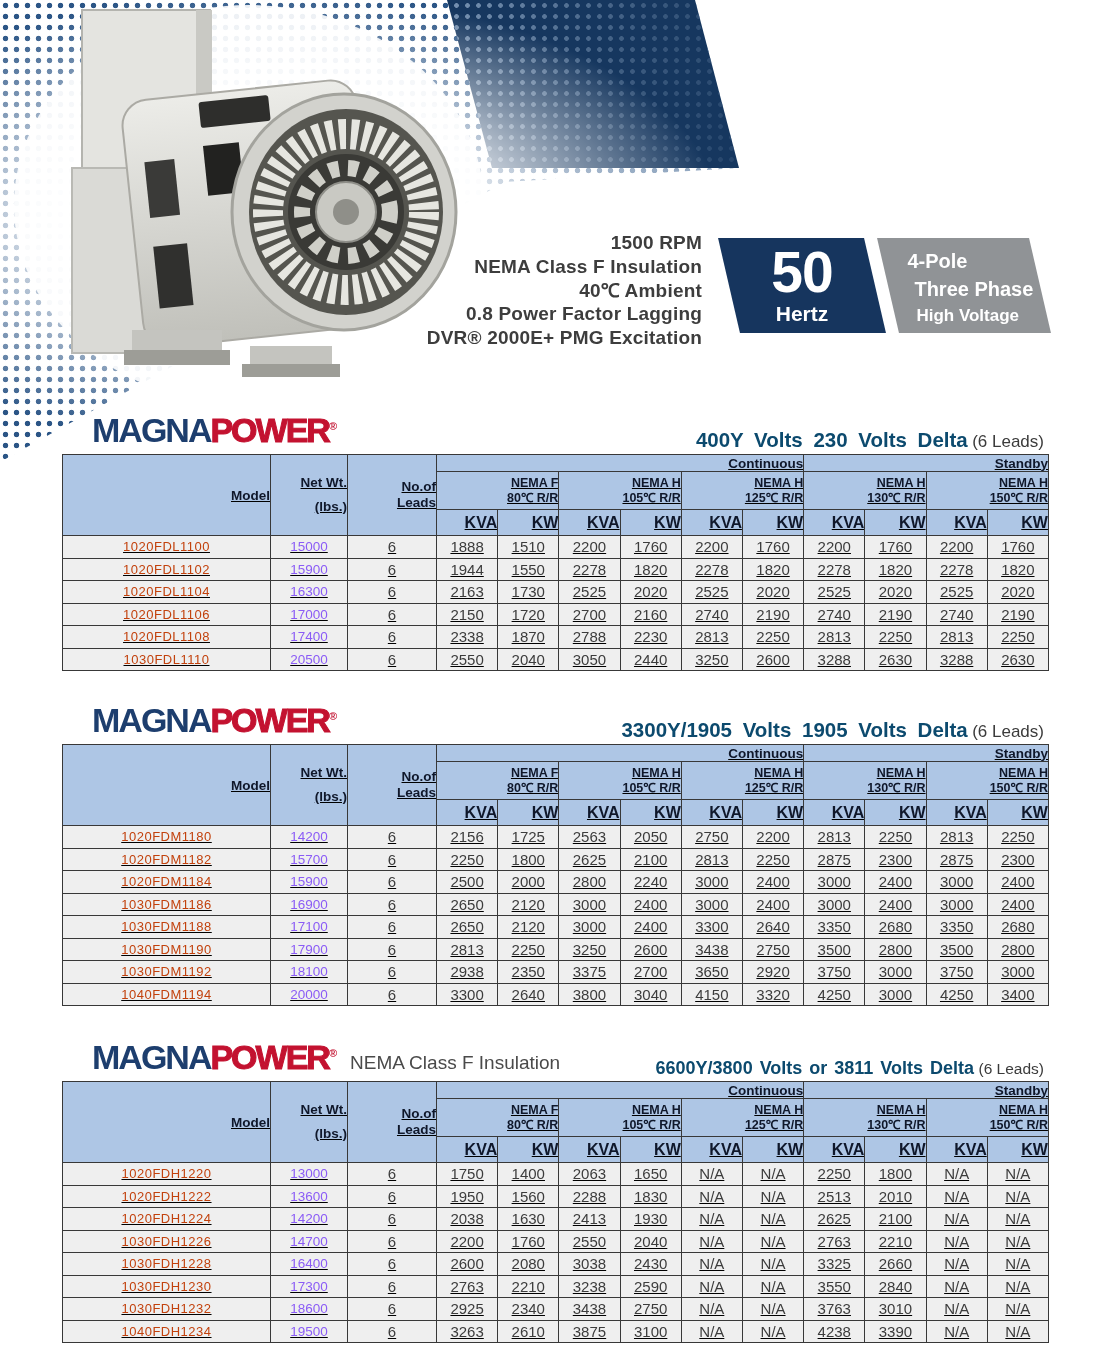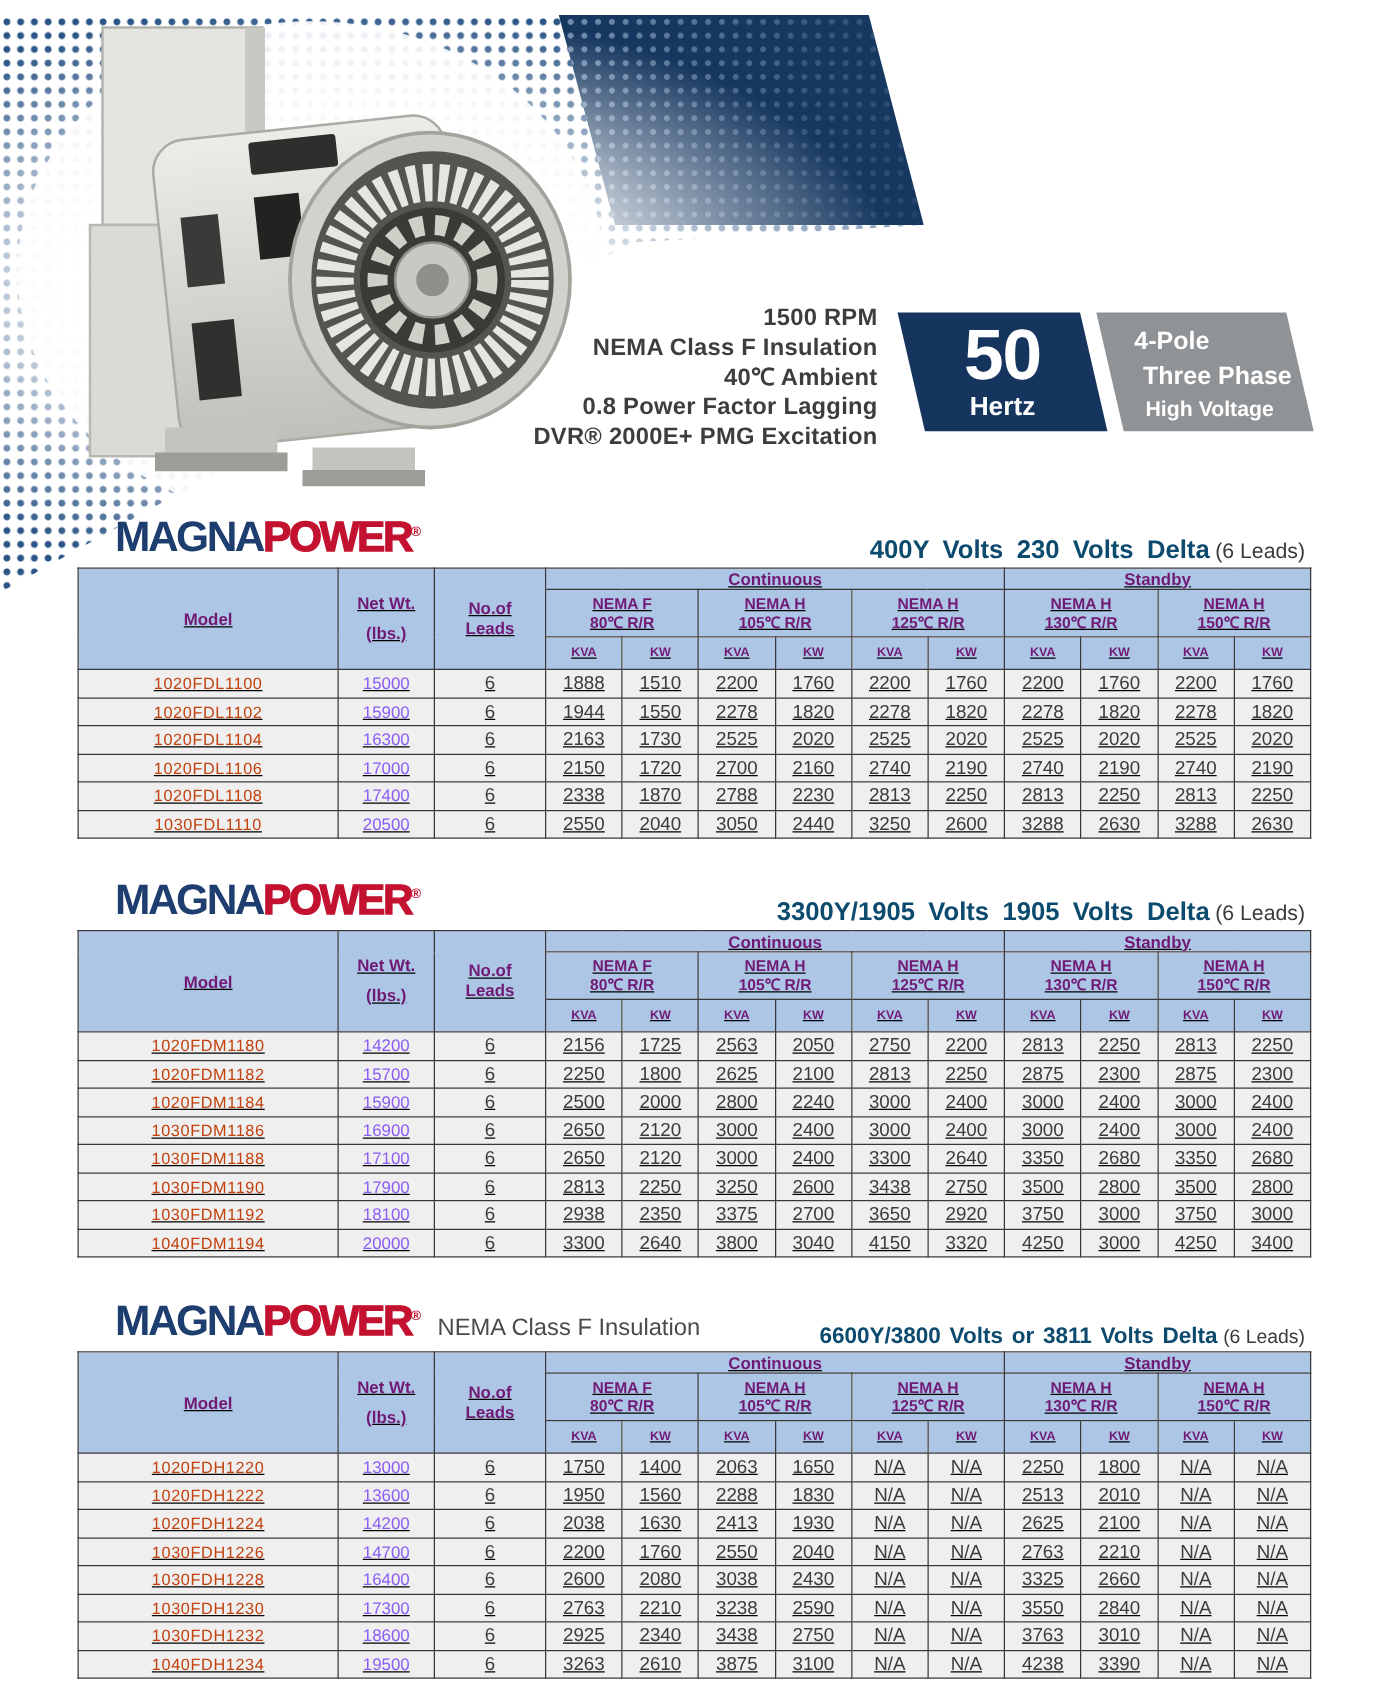--- a/index.html
+++ b/index.html
@@ -1,20 +1,20 @@
 <!DOCTYPE html>
 <html><head>
 <meta charset="utf-8">
 <style>
   html,body{margin:0;padding:0;background:#fff;}
   body{width:1098px;height:1358px;position:relative;overflow:hidden;
        font-family:"Liberation Sans",sans-serif;}
 
   
-  .banner{position:absolute;left:0;top:12px;width:1098px;height:470px;}
+  .banner{position:absolute;left:0;top:0;width:1098px;height:470px;}
   .dots{position:absolute;inset:0;
     clip-path:polygon(0 0,695px 0,739px 168px,505px 182px,0 462px);
     background-image:radial-gradient(circle,#2b5586 2.4px,rgba(43,85,134,0) 3.1px);
     background-size:11px 11px;
     -webkit-mask-image:linear-gradient(118deg,#000 40%,rgba(0,0,0,.55) 58%,transparent 78%);
             mask-image:linear-gradient(118deg,#000 40%,rgba(0,0,0,.55) 58%,transparent 78%);}
   .navy-slab{position:absolute;left:0;top:0;width:1098px;height:470px;
     clip-path:polygon(447px 0,695px 0,739px 168px,492px 168px);
     background:#16375f;}
   .navy-slab::after{content:"";position:absolute;inset:0;
@@ -54,24 +54,24 @@
   .mid-label{position:absolute;left:288px;bottom:7px;font-size:19px;color:#4a4a4a;}
   .title{position:absolute;right:4px;bottom:2px;white-space:nowrap;}
   .title .tbold{font-size:20.5px;font-weight:bold;color:#0c4a6e;word-spacing:5px;}
   .title .note{font-size:17px;color:#3b3b3b;}
   #t3 .title .tbold{font-size:18px;word-spacing:2px;}
   #t3 .title .note{font-size:15.5px;}
 
   table{width:986px;border-collapse:collapse;table-layout:fixed;}
   th,td{border:1.5px solid #383838;padding:0;text-align:center;
     overflow:hidden;white-space:nowrap;}
-  thead th{background:#aec6e5;color:#701a75;font-weight:bold;}
+  thead th{background:#aec6e5;color:#0f172a;font-weight:bold;text-align:right;}
   tr.h1 th{height:16px;font-size:13.5px;}
   tr.h2 th{height:37px;font-size:12.5px;line-height:1.2;}
-  tr.h3 th{height:25px;font-size:10px;}
+  tr.h3 th{height:25px;font-size:16px;}
   th.span3{font-size:17px;}
   th.span3 div{line-height:1.2;}
   th.gap div:first-child{margin-bottom:7px;}
   tbody td{height:21.5px;background:#efefef;font-size:15px;color:#3c3c3c;}
   tbody td.model{font-size:13px;color:#c2410c;letter-spacing:.5px;}
   tbody td.netwt{font-size:13.5px;color:#8b5cf6;}
   .w-model{width:208px;}.w-netwt{width:77px;}.w-leads{width:89px;}.w-v{width:61.2px;}
 </style>
 </head>
 <body>

